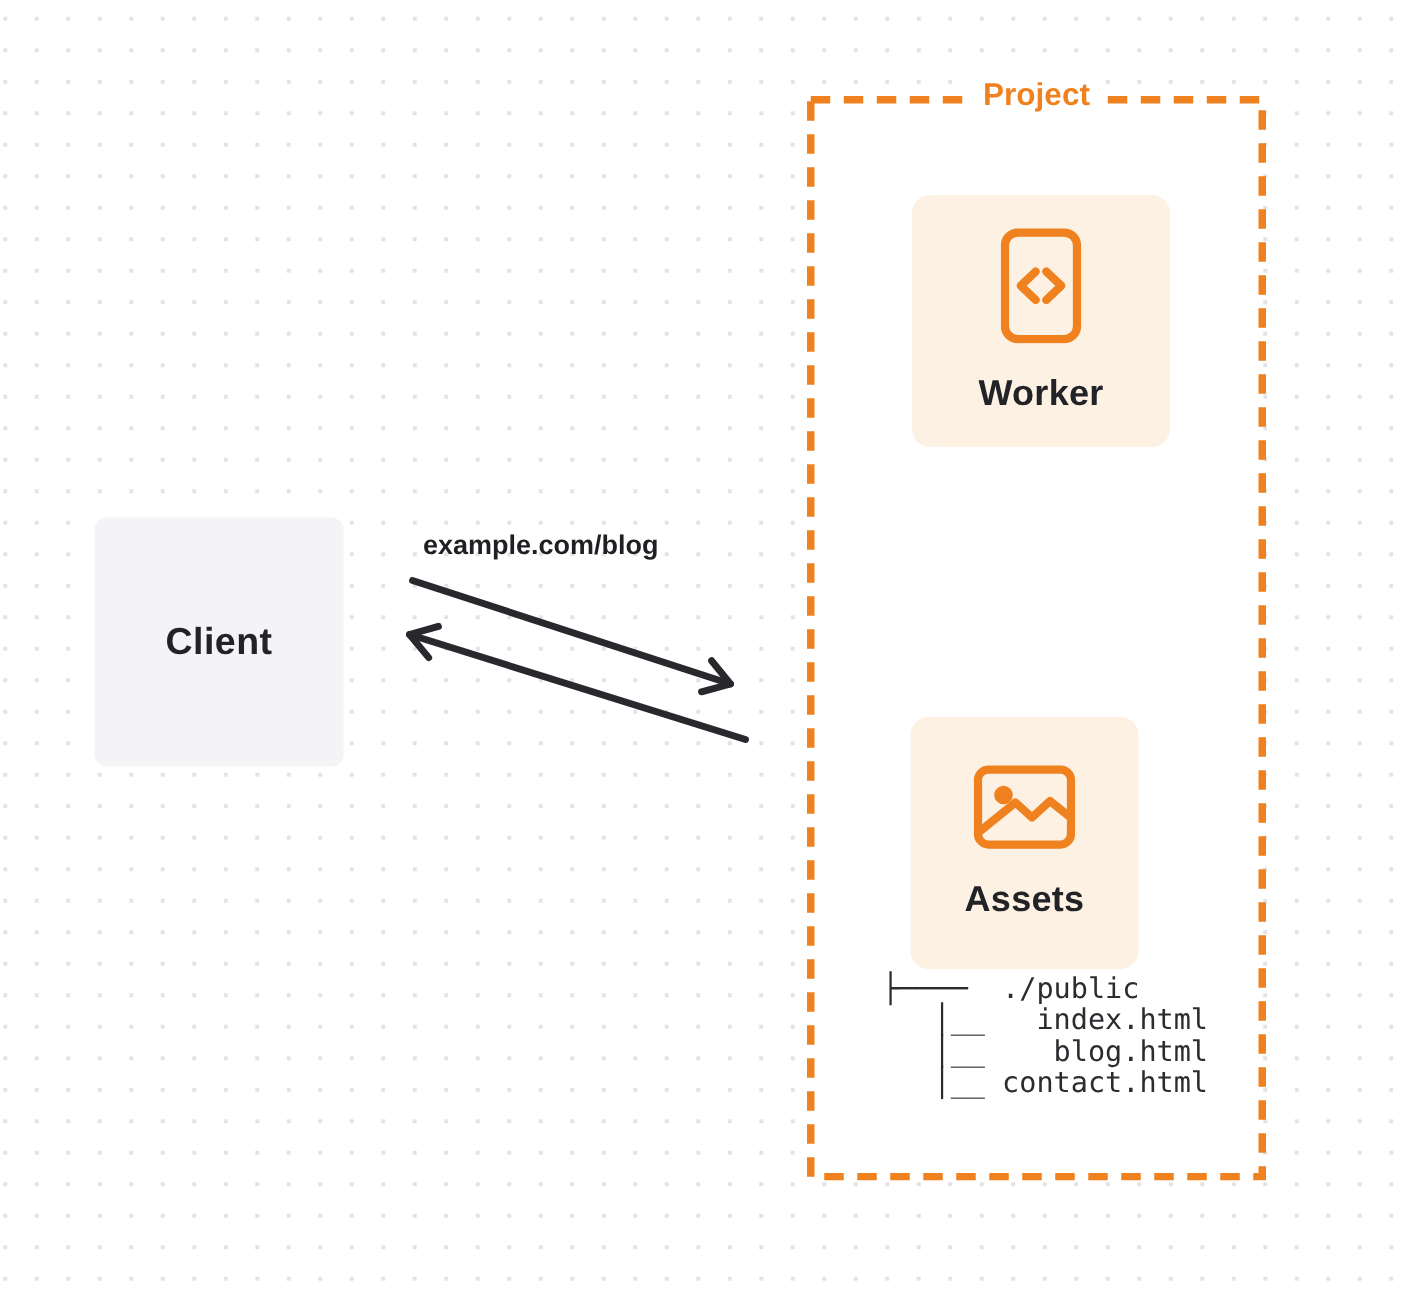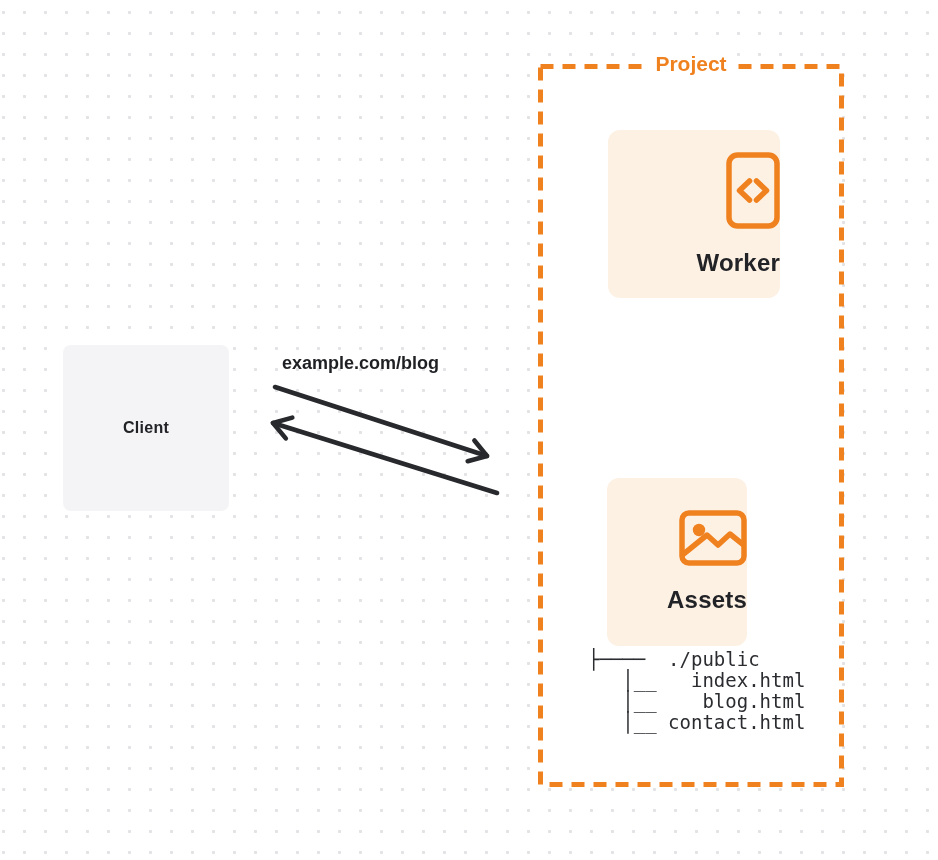--- a/index.html
+++ b/index.html
@@ -23,21 +23,21 @@
   
   .client-box {
     position: absolute;
     left: 63px; top: 345px;
     width: 166px; height: 166px;
     background: #f4f4f6;
     border-radius: 8px;
     display: flex; align-items: center; justify-content: center;
   }
   .client-box .label {
-    font-size: 16px; font-weight: bold; color: #222327; letter-spacing: 0.3px;
+    font-size: 25px; font-weight: bold; color: #222327; letter-spacing: 0.3px;
   }
   
   .request-label {
     position: absolute;
     left: 282px; top: 341px;
     font-size: 18px; font-weight: bold; color: #1f2023; margin-top: 12px;
   }
   
   .arrows {
     position: absolute; left: 0; top: 0;
@@ -58,25 +58,25 @@
     padding: 0 9px;
     font-size: 21px; font-weight: bold; color: #f0811f;
     white-space: nowrap;
   }
   
   .card {
     position: absolute;
     background: #fdf1e4;
     border-radius: 12px;
     display: flex; flex-direction: column;
-    align-items: flex-end; justify-content: center;
+    align-items: center; justify-content: center;
     gap: 20px;
   }
   .card-worker { left: 70px; top: 66px; width: 172px; height: 168px; }
-  .card-assets { left: 69px; top: 414px; width: 140px; height: 168px; }
+  .card-assets { left: 69px; top: 414px; width: 152px; height: 168px; }
   .card .card-label {
     font-size: 24px; font-weight: bold; color: #222327; letter-spacing: 0.2px;
   }
   .icon-wrap { line-height: 0; }
   
   .file-tree {
     position: absolute;
     left: 50px; top: 585px;
     margin: 0;
     font-family: "DejaVu Sans Mono", monospace;

